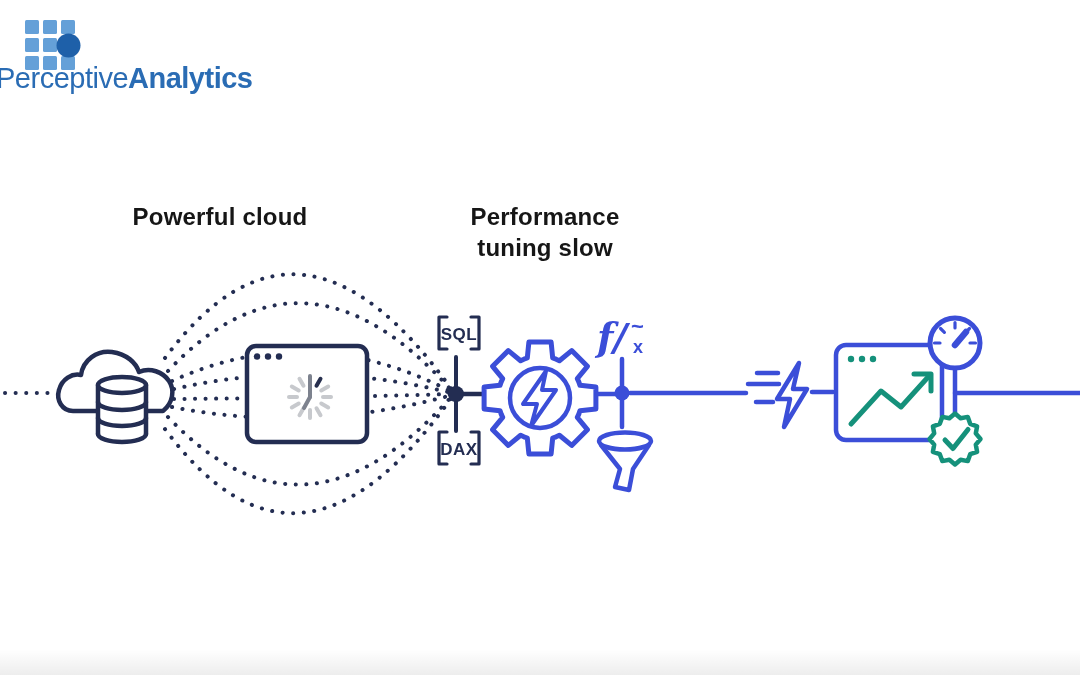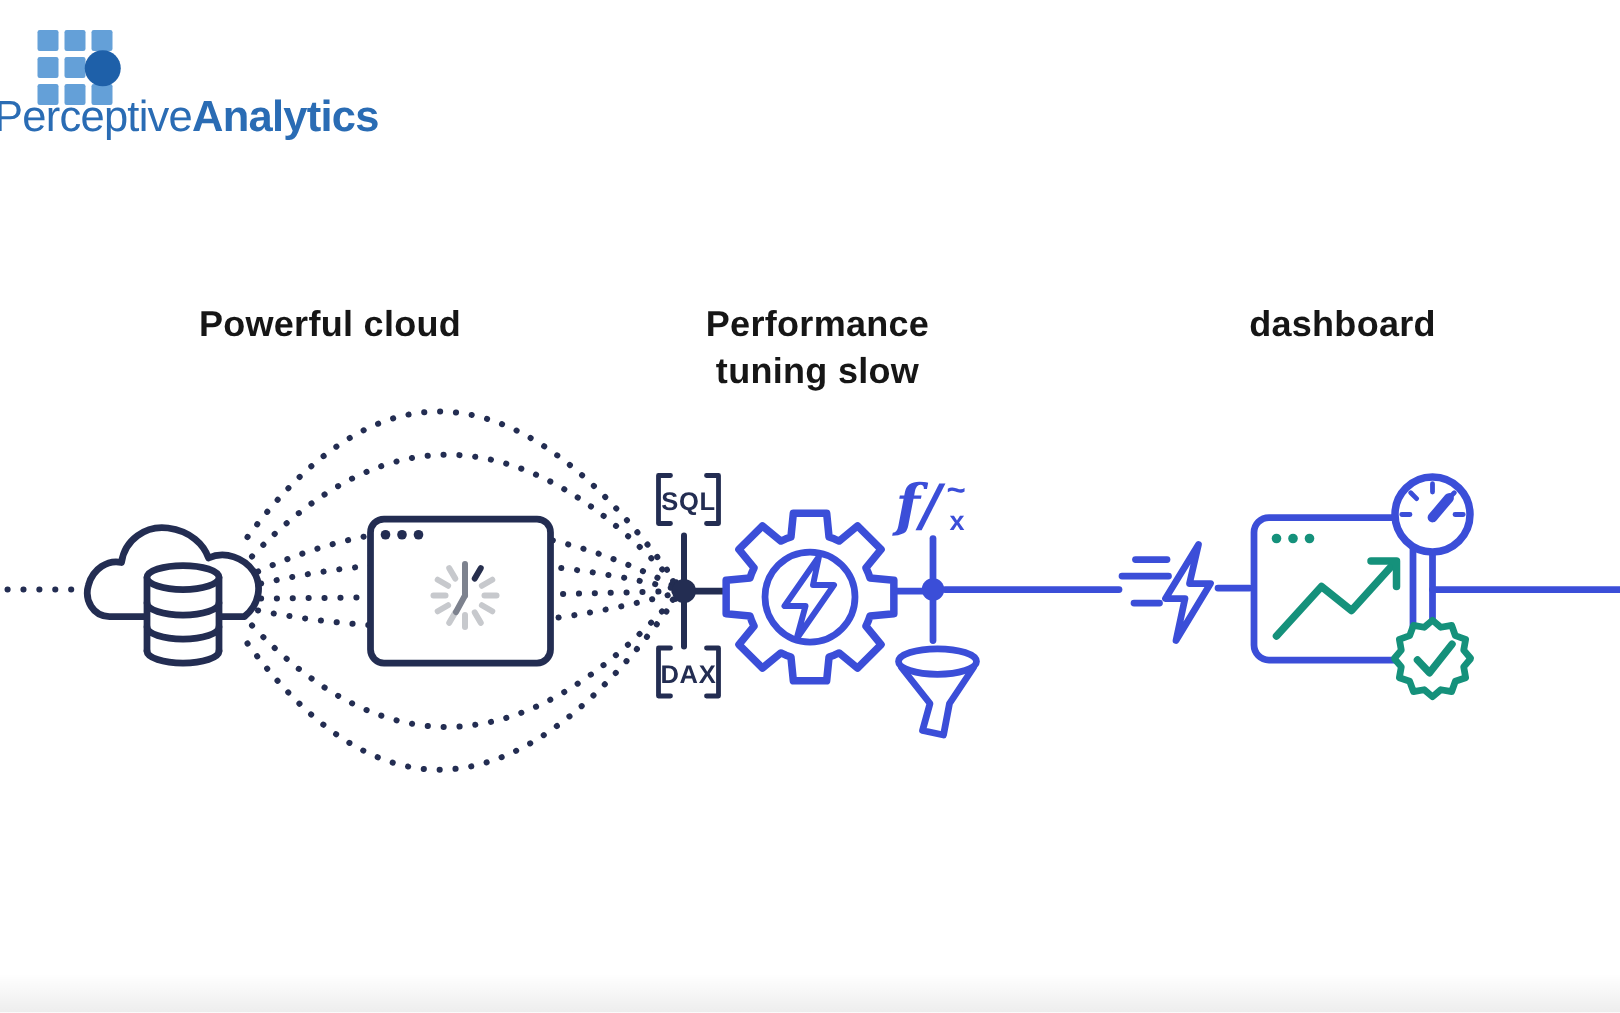--- a/index.html
+++ b/index.html
@@ -57,21 +57,20 @@
   </div>
 
   <div class="stage-title" id="t1">
     <div>Powerful cloud</div>
   </div>
   <div class="stage-title" id="t2">
     <div>Performance</div>
     <div>tuning slow</div>
   </div>
   <div class="stage-title" id="t3">
-    <div>dashboard</div>
   </div>
 
   <svg class="diagram" width="1080" height="675" viewBox="0 0 1080 675">
 
     <path class="ln navy-s w4 dotted" d="M5,393 H58"></path>
 
     <g>
       <path class="ln navy-s w4 dotted" d="M165,358 Q300,176 452,390"></path>
       <path class="ln navy-s w4 dotted" d="M168,371 Q305,226 452,391"></path>
       <path class="ln navy-s w4 dotted" d="M172,381 Q310,318 452,392"></path>

